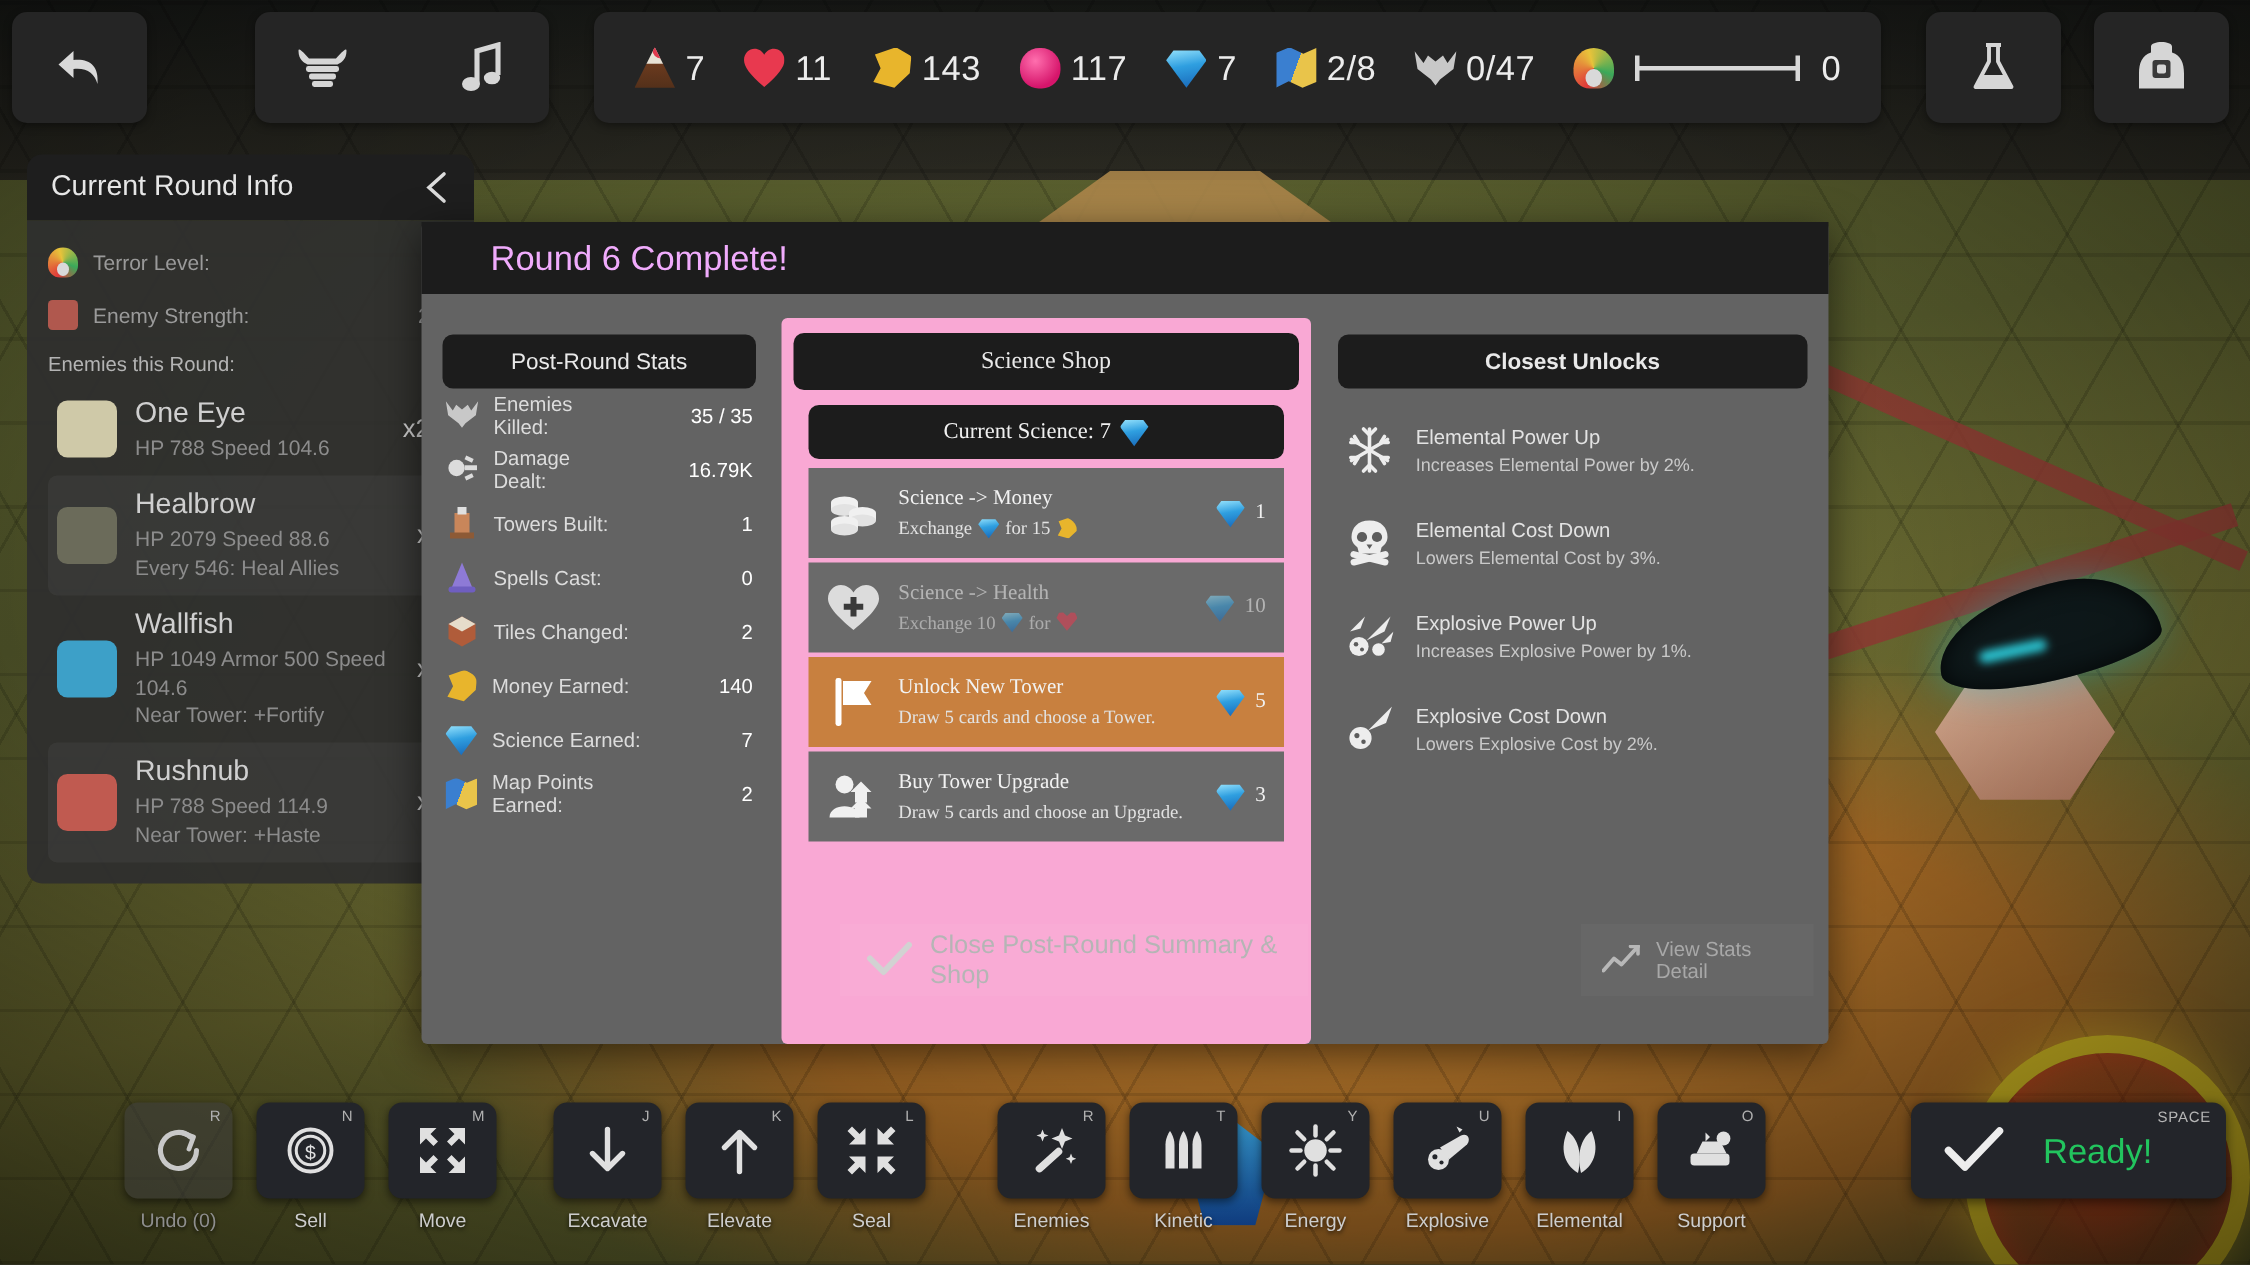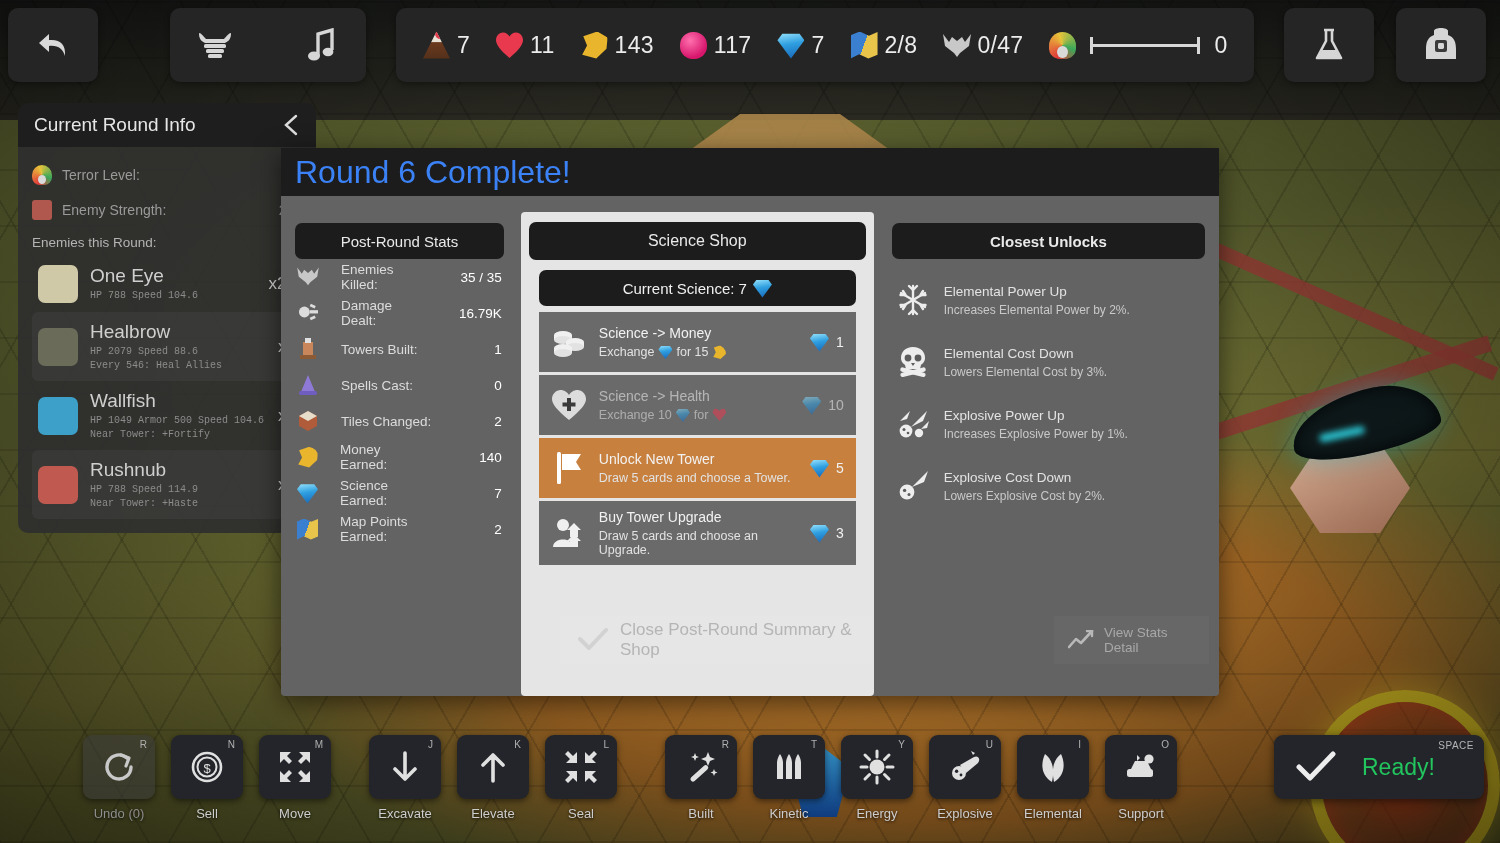--- a/index.html
+++ b/index.html
@@ -85,39 +85,39 @@
   #sb-body { background:rgba(46,46,46,.93); border-radius:0 0 10px 10px; padding:10px 14px 14px; }
   .sb-stat { display:flex; align-items:center; gap:10px; height:35px; }
   .sb-stat .nm { color:#9a9a9a; font-size:14px; flex:1; }
   .sb-stat .vl { color:#9a9a9a; font-size:14px; }
   .sb-sec { color:#b4b4b4; font-size:13.5px; margin:8px 0 6px; }
   .enemy-row { display:flex; align-items:center; gap:12px; padding:9px 6px; border-radius:6px; }
   .enemy-row.alt { background:rgba(255,255,255,.045); }
   .enemy-av { width:40px; height:38px; flex:none; border-radius:7px; }
   .enemy-mid { flex:1; }
   .enemy-nm { color:#cfcfcf; font-size:19px; }
-  .enemy-sub { color:#8c8c8c; font-size:10px; line-height:1.35; margin-top:2px;font-family:Liberation Mono, monospace; }
+  .enemy-sub { color:#8c8c8c; font-size:14px; line-height:1.35; margin-top:2px; }
   .enemy-ct { color:#cfcfcf; font-size:17px; }
 
   
   #modal { position:absolute; left:281px; top:148px; width:938px; height:548px; z-index:60;
      background:#636363; border-radius:4px; box-shadow:0 6px 26px rgba(0,0,0,.55); }
   #modal-head { background:#1c1c1c; height:48px; display:flex; align-items:center; padding:0 14px; }
-  #modal-title { color:#3b82f6; font-size:32px; }
+  #modal-title { color:#f0abfc; font-size:23px;margin-left:32px; }
   #modal-body { display:flex; gap:0; padding:16px 14px 0; height:calc(100% - 48px); }
   .col { display:flex; flex-direction:column; }
   .col-stats { width:212px; }
-  .col-shop  { width:358px; margin-left:17px; background:#e5e5e5; border-radius:4px; padding:8px; }
+  .col-shop  { width:358px; margin-left:17px; background:#f9a8d4; border-radius:4px; padding:8px;font-family:Liberation Serif, serif; }
   .col-unlocks { width:318px; margin-left:18px; }
   .tabhdr { background:#1c1c1c; border-radius:7px; height:34px; display:flex; align-items:center;
      justify-content:center; color:#e9e9e9; font-size:15px; }
   .col-stats .tabhdr { margin:11px 0 0; height:36px; }
   .col-unlocks .tabhdr { margin:11px 0 0; height:36px;font-weight:bold; }
 
-  .stat-row { display:flex; align-items:center; height:36px; gap:22px; padding:0 2px; }
+  .stat-row { display:flex; align-items:center; height:36px; gap:10px; padding:0 2px; }
   .stat-ic { width:22px; height:22px; flex:none; }
   .stat-lb { color:#dcdcdc; font-size:13.5px; flex:1; }
   .stat-vl { color:#ffffff; font-size:13.5px;margin-left:40px; }
 
   #science-bar { background:#1c1c1c; border-radius:7px; height:36px; margin:10px 10px 6px;
      display:flex; align-items:center; justify-content:center; gap:6px; color:#f0f0f0; font-size:15px; }
   .shop-list { margin:0 10px; }
   .shop-row { display:flex; align-items:center; gap:12px; padding:8px 12px; min-height:60px;
      background:#6a6a6a; margin-bottom:3px; cursor:pointer; }
   .shop-row.sel { background:#c8803f; }
@@ -687,21 +687,21 @@
   <div class="tool">
     <div class="box">
       <svg class="ico" width="36" height="36" viewBox="0 0 36 36" fill="#e0e0e0">
         <rect x="5" y="22" width="22" height="5" rx="2.4" transform="rotate(-42 16 24)"></rect>
         <path d="M25 3 L27 8 L32 10 L27 12 L25 17 L23 12 L18 10 L23 8 Z"></path>
         <path d="M12 4 L13.2 7 L16 8 L13.2 9 L12 12 L10.8 9 L8 8 L10.8 7 Z"></path>
         <path d="M31 20 L32 22.5 L34.5 23.5 L32 24.5 L31 27 L30 24.5 L27.5 23.5 L30 22.5 Z"></path>
       </svg>
       <span class="key">R</span>
     </div>
-    <div class="cap">Built</div>
+    <div class="cap">Enemies</div>
   </div>
 
   <div class="tool">
     <div class="box">
       <svg class="ico" width="36" height="36" viewBox="0 0 36 36" fill="#e0e0e0">
         <path d="M6 14 C6 9 9 5 9 5 C9 5 12 9 12 14 V30 H6 Z"></path>
         <path d="M15 14 C15 9 18 5 18 5 C18 5 21 9 21 14 V30 H15 Z"></path>
         <path d="M24 14 C24 9 27 5 27 5 C27 5 30 9 30 14 V30 H24 Z"></path>
       </svg>
       <span class="key">T</span>

